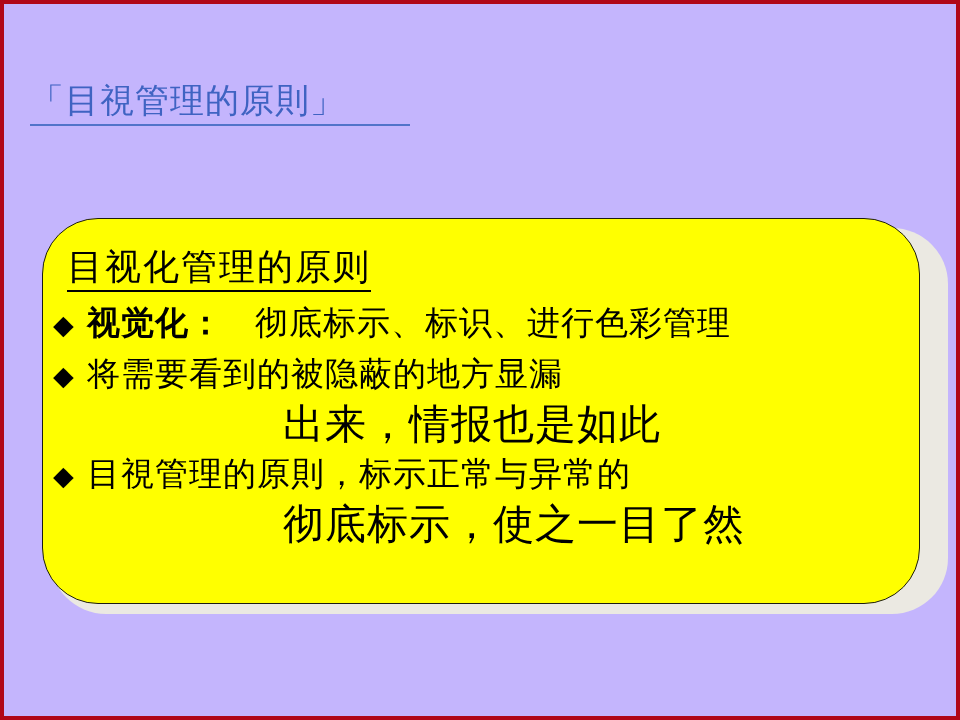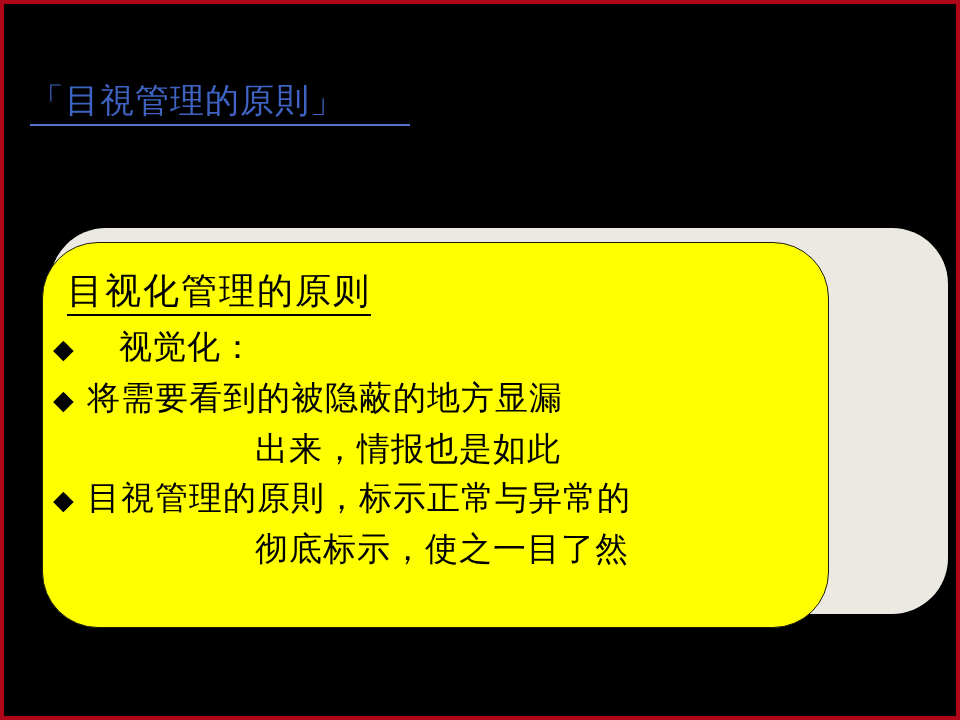--- a/index.html
+++ b/index.html
@@ -13,21 +13,21 @@
     font-family: "DejaVu Sans", "Liberation Sans", sans-serif;
     overflow: hidden;
   }
 
   
   #slide {
     position: relative;
     box-sizing: border-box;
     width: 960px;
     height: 720px;
-    background: #000000;
+    background: #c4b5fd;
     border: 4px solid #b00718;
   }
 
   
   #slide-title {
     position: absolute;
     left: 26px;
     top: 76px;
     width: 380px;
     color: #3f63c2;
@@ -48,27 +48,26 @@
     width: 898px;
     height: 386px;
     border-radius: 56px;
     background: #ebe9e2;
   }
 
   #callout {
     position: absolute;
     left: 38px;
     top: 214px;
-    width: 787px;
+    width: 878px;
     height: 386px;
     box-sizing: border-box;
     border-radius: 56px;
     background: #ffff00;
     border: 1.5px solid #1c1c10;
-    margin-top: 24px;
   }
 
   #callout-inner {
     position: absolute;
     left: 0;
     top: 0;
     width: 100%;
     height: 100%;
     padding: 26px 18px 0 10px;
     box-sizing: border-box;
@@ -109,34 +108,36 @@
     width: 34px;
     text-align: left;
     font-size: 27px;
     line-height: 49px;
     color: #000000;
   }
 
   .bullet-label {
     flex: 0 0 auto;
     width: 168px;
-    text-align: right;
+    text-align: left;
+    font-weight: bold;
   }
 
   .bullet-text {
     flex: 1 1 auto;
     text-align: left;
   }
 
   .cont-row {
     display: flex;
-    font-size: 33px;
+    font-size: 41px;
     line-height: 49px;
     letter-spacing: 1px;
     white-space: nowrap;
+    gap: 28px;
   }
 
   .cont-spacer {
     flex: 0 0 auto;
     width: 202px;
   }
 
   .cont-text {
     flex: 1 1 auto;
   }
@@ -156,20 +157,21 @@
       <div>
         <span id="callout-heading">目视化管理的原则</span>
       </div>
 
       <ul id="bullet-list">
 
         <li>
           <div class="bullet-row">
             <span class="bullet-marker">◆</span>
             <span class="bullet-label">视觉化：</span>
+            <span class="bullet-text">彻底标示、标识、进行色彩管理</span>
           </div>
         </li>
 
         <li>
           <div class="bullet-row">
             <span class="bullet-marker">◆</span>
             <span class="bullet-text">将需要看到的被隐蔽的地方显漏</span>
           </div>
           <div class="cont-row">
             <span class="cont-spacer"></span>

